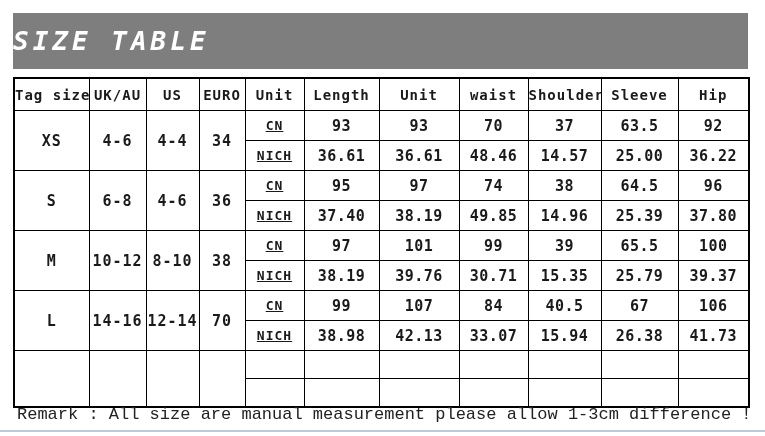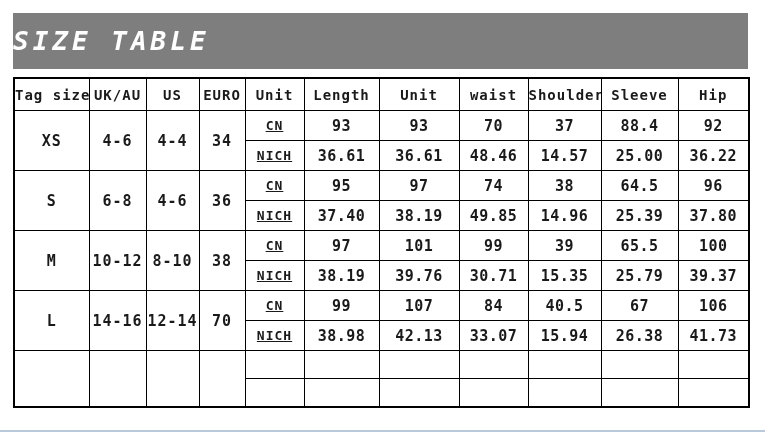--- a/index.html
+++ b/index.html
@@ -142,21 +142,21 @@
         <tr>
           <td class="size-cell" rowspan="2">XS</td>
           <td class="size-cell" rowspan="2">4-6</td>
           <td class="size-cell" rowspan="2">4-4</td>
           <td class="size-cell" rowspan="2">34</td>
           <td class="unit-cell">CN</td>
           <td class="value-cell">93</td>
           <td class="value-cell">93</td>
           <td class="value-cell">70</td>
           <td class="value-cell">37</td>
-          <td class="value-cell">88.4</td>
+          <td class="value-cell">63.5</td>
           <td class="value-cell">92</td>
         </tr>
         <tr>
           <td class="unit-cell">NICH</td>
           <td class="value-cell">36.61</td>
           <td class="value-cell">36.61</td>
           <td class="value-cell">48.46</td>
           <td class="value-cell">14.57</td>
           <td class="value-cell">25.00</td>
           <td class="value-cell">36.22</td>
@@ -245,16 +245,17 @@
           <td class="value-cell"></td>
           <td class="value-cell"></td>
           <td class="value-cell"></td>
           <td class="value-cell"></td>
           <td class="value-cell"></td>
           <td class="value-cell"></td>
         </tr>
       </tbody>
   </table>
 
+  <div class="remark">Remark : All size are manual measurement please allow 1-3cm difference !</div>
 
   <div class="bottom-line"></div>
 
 </div>
 
 </body></html>

